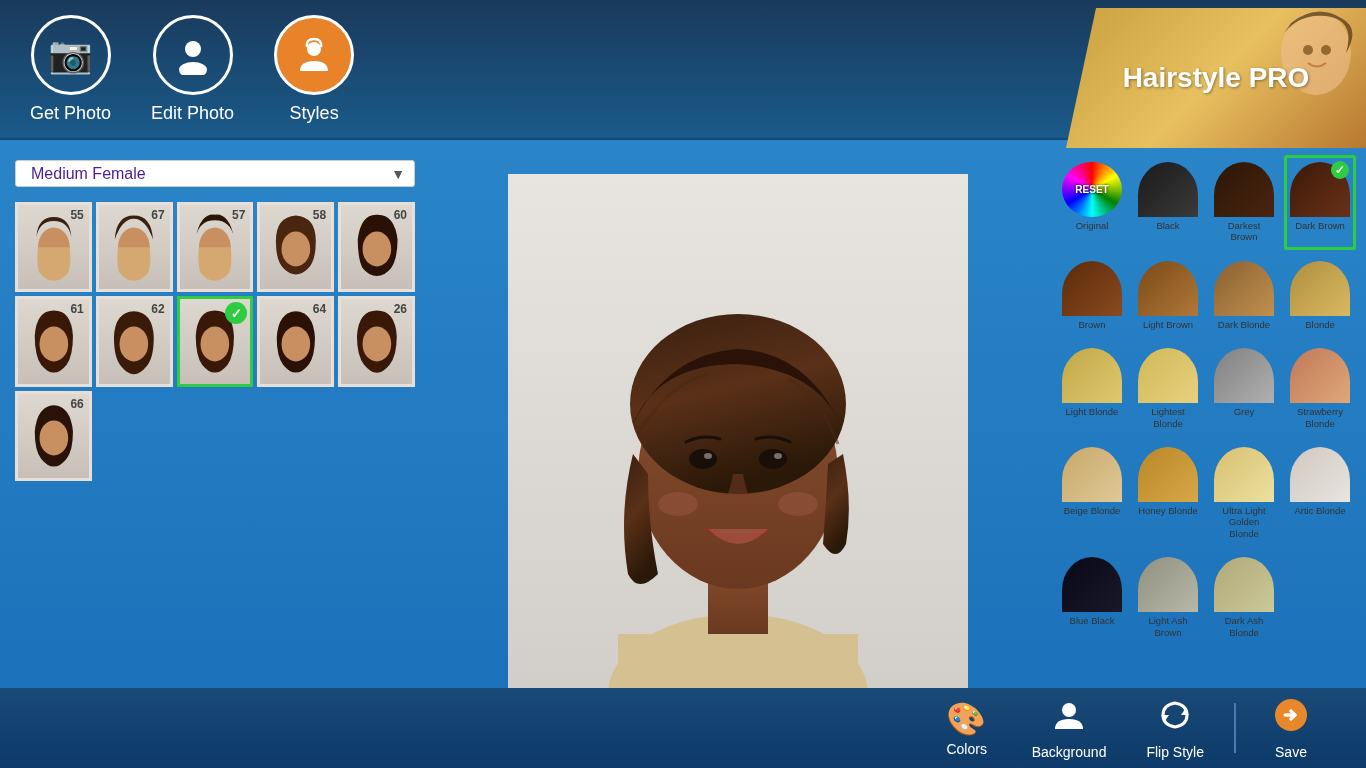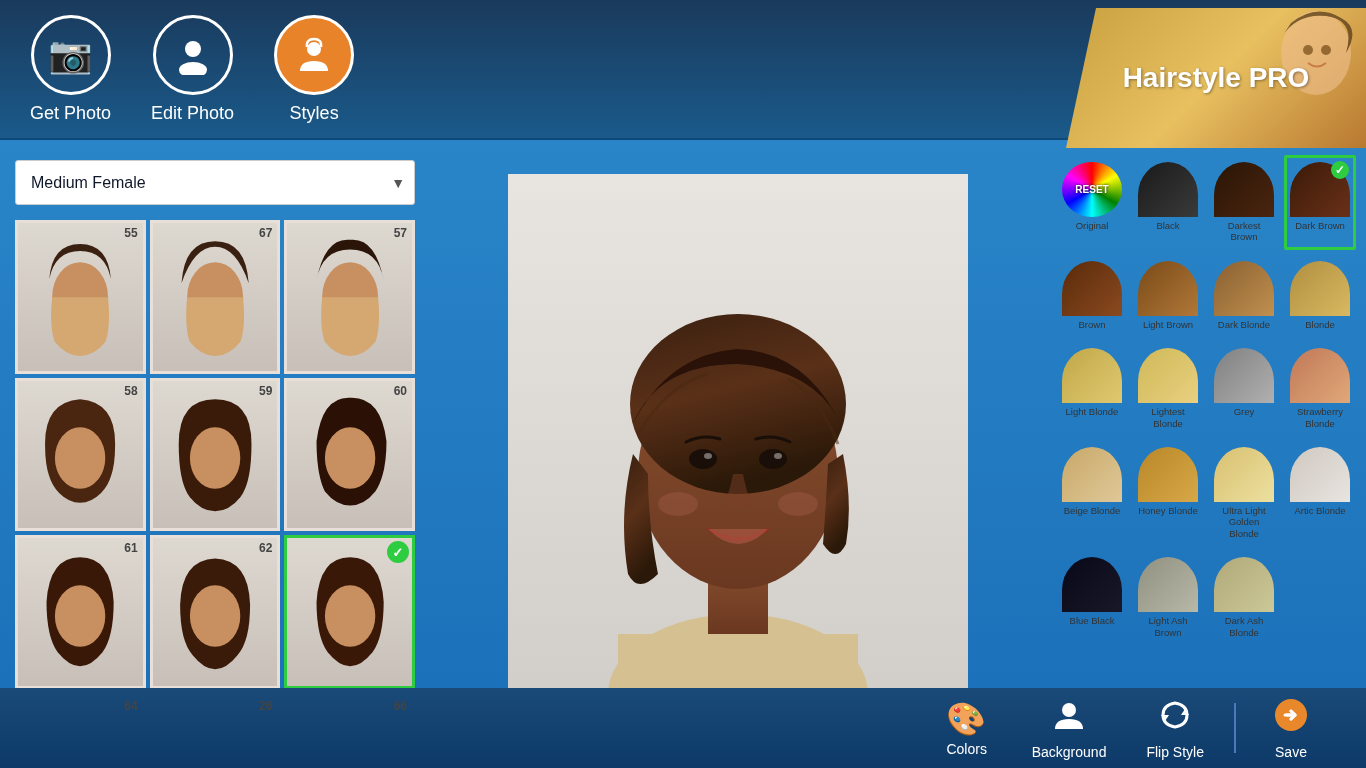--- a/index.html
+++ b/index.html
@@ -99,47 +99,47 @@
       padding: 20px 15px;
       flex-shrink: 0;
     }
 
     .dropdown-container {
       margin-bottom: 15px;
     }
 
     .style-dropdown {
       width: 100%;
-      padding: 13px 15px;
+      padding: 4px 15px;
       font-size: 16px;
       background: white;
       border: 1px solid #ccc;
       border-radius: 3px;
       appearance: none;
       cursor: pointer;
-      color: #0f172a;
+      color: #4c1d95;
     }
 
     .dropdown-wrapper {
       position: relative;
     }
 
     .dropdown-arrow {
       position: absolute;
       right: 10px;
       top: 50%;
       transform: translateY(-50%);
       color: #555;
       font-size: 14px;
       pointer-events: none;
     }
 
     .styles-grid {
       display: grid;
-      grid-template-columns: repeat(3, 1fr);
+      grid-template-columns: repeat(5, 1fr);
       gap: 4px;
       overflow-y: auto;
       max-height: 530px;
     }
 
     .style-item {
       position: relative;
       cursor: pointer;
       border: 3px solid transparent;
       background: #e8e0d8;
@@ -455,30 +455,20 @@
         <span class="style-number">58</span>
         <div class="thumb-bg">
           <svg viewBox="0 0 80 95" class="person-svg">
             <ellipse cx="40" cy="50" rx="20" ry="25" fill="#c89060"></ellipse>
             <path d="M15 42 Q14 10 40 8 Q66 10 65 42 Q65 65 55 75 Q48 82 40 82 Q32 82 25 75 Q15 65 15 42Z" fill="#4a2510"></path>
             <ellipse cx="40" cy="50" rx="18" ry="22" fill="#c89060"></ellipse>
           </svg>
         </div>
       </div>
       <div class="style-item">
-        <span class="style-number">59</span>
-        <div class="thumb-bg">
-          <svg viewBox="0 0 80 95" class="person-svg">
-            <ellipse cx="40" cy="50" rx="20" ry="25" fill="#c89060"></ellipse>
-            <path d="M14 40 Q14 8 40 8 Q66 8 66 40 Q66 68 58 78 Q50 88 40 88 Q30 88 22 78 Q14 68 14 40Z" fill="#3a1a08"></path>
-            <ellipse cx="40" cy="50" rx="18" ry="22" fill="#c89060"></ellipse>
-          </svg>
-        </div>
-      </div>
-      <div class="style-item">
         <span class="style-number">60</span>
         <div class="thumb-bg">
           <svg viewBox="0 0 80 95" class="person-svg">
             <ellipse cx="40" cy="50" rx="20" ry="25" fill="#c89060"></ellipse>
             <path d="M16 38 Q20 6 40 7 Q62 6 66 38 Q66 62 58 74 Q50 84 40 84 Q30 84 22 74 Q16 62 16 38Z" fill="#2a1005"></path>
             <ellipse cx="40" cy="50" rx="18" ry="22" fill="#c89060"></ellipse>
           </svg>
         </div>
       </div>
 

